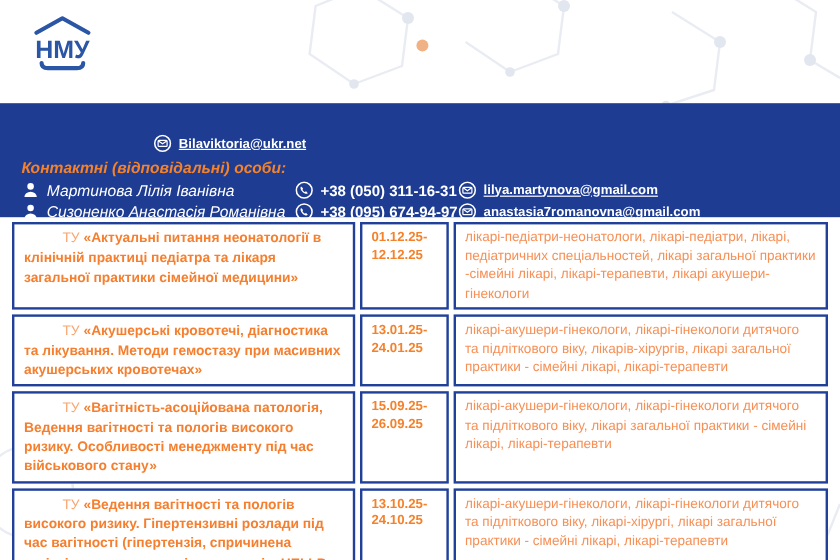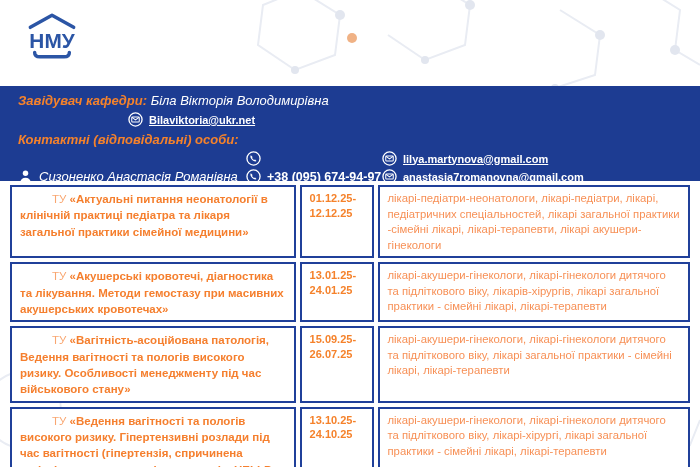--- a/index.html
+++ b/index.html
@@ -91,44 +91,48 @@
       <svg class="logo-badge" viewBox="0 0 60 54" xmlns="http://www.w3.org/2000/svg">
         <path d="M5 17 L30 3 L55 17" fill="none" stroke="#2b55a5" stroke-width="4" stroke-linecap="round" stroke-linejoin="round"></path>
         <path d="M10 46 Q10 51 16 51 H44 Q50 51 50 46" fill="none" stroke="#2b55a5" stroke-width="4" stroke-linecap="round"></path>
         <text x="30" y="41" text-anchor="middle" font-family="Liberation Sans, sans-serif" font-size="24" font-weight="bold" fill="#2b55a5">НМУ</text>
       </svg>
     </div>
   </div>
 
   <div class="band">
 
-    <div class="line b-line1">
-      <span class="lbl">Завідувач кафедри:</span>
-      <span class="name-it">Біла Вікторія Володимирівна</span>
-    </div>
 
     <div class="line b-line2">
       <svg class="cicon" viewBox="0 0 16 16">
           <circle cx="8" cy="8" r="7" fill="none" stroke="#fff" stroke-width="1.4"></circle>
           <rect x="4" y="5.4" width="8" height="5.2" rx="0.8" fill="none" stroke="#fff" stroke-width="1.1"></rect>
           <path d="M4.3 5.8 L8 8.4 L11.7 5.8" fill="none" stroke="#fff" stroke-width="1.1"></path>
         </svg>
       <a class="linky" href="#">Bilaviktoria@ukr.net</a>
     </div>
 
     <div class="line b-line3">
       <span class="lbl">Контактні (відповідальні) особи:</span>
     </div>
 
     <div class="b-row b-row4">
+      <div class="b-name">
+        <svg class="cicon" viewBox="0 0 16 16">
+            <circle cx="8" cy="4.6" r="2.9" fill="#fff"></circle>
+            <path d="M2.5 14 a5.5 4.6 0 0 1 11 0 Z" fill="#fff"></path>
+          </svg>
+        <span class="name-it">Мартинова Лілія Іванівна</span>
+      </div>
       <div class="b-phone">
         <svg class="cicon" viewBox="0 0 16 16">
             <circle cx="8" cy="8" r="7" fill="none" stroke="#fff" stroke-width="1.4"></circle>
             <path d="M5.2 4.6 c-.8.8-.8 2.6 1.2 4.8 c2.1 2.1 4 2.1 4.8 1.3 l-1.5-1.7 l-1.2.5 c-.8-.3-1.7-1.2-2-2 l.5-1.2 Z" fill="#fff"></path>
           </svg>
+        <span>+38 (050) 311-16-31</span>
       </div>
       <div class="b-mail">
         <svg class="cicon" viewBox="0 0 16 16">
             <circle cx="8" cy="8" r="7" fill="none" stroke="#fff" stroke-width="1.4"></circle>
             <rect x="4" y="5.4" width="8" height="5.2" rx="0.8" fill="none" stroke="#fff" stroke-width="1.1"></rect>
             <path d="M4.3 5.8 L8 8.4 L11.7 5.8" fill="none" stroke="#fff" stroke-width="1.1"></path>
           </svg>
         <a class="linky" href="#">lilya.martynova@gmail.com</a>
       </div>
     </div>
@@ -172,21 +176,21 @@
           <td class="c-dates">01.12.25-12.12.25</td>
           <td class="c-aud">лікарі-педіатри-неонатологи, лікарі-педіатри, лікарі, педіатричних спеціальностей, лікарі загальної практики -сімейні лікарі, лікарі-терапевти, лікарі акушери-гінекологи</td>
         </tr>
         <tr class="r2">
           <td class="c-title"><span class="tu">ТУ</span> <span>«Акушерські кровотечі, діагностика та лікування. Методи гемостазу при масивних акушерських кровотечах»</span></td>
           <td class="c-dates">13.01.25-24.01.25</td>
           <td class="c-aud">лікарі-акушери-гінекологи, лікарі-гінекологи дитячого та підліткового віку, лікарів-хірургів, лікарі загальної практики - сімейні лікарі, лікарі-терапевти</td>
         </tr>
         <tr class="r3">
           <td class="c-title"><span class="tu">ТУ</span> <span>«Вагітність-асоційована патологія, Ведення вагітності та пологів високого ризику. Особливості менеджменту під час військового стану»</span></td>
-          <td class="c-dates">15.09.25-26.07.25</td>
+          <td class="c-dates">15.09.25-26.09.25</td>
           <td class="c-aud">лікарі-акушери-гінекологи, лікарі-гінекологи дитячого та підліткового віку, лікарі загальної практики - сімейні лікарі, лікарі-терапевти</td>
         </tr>
         <tr class="r4">
           <td class="c-title"><span class="tu">ТУ</span> <span>«Ведення вагітності та пологів високого ризику. Гіпертензивні розлади під час вагітності (гіпертензія, спричинена вагітністю, прееклампсія, еклампсія, HELLP синдром)»</span></td>
           <td class="c-dates">13.10.25-24.10.25</td>
           <td class="c-aud">лікарі-акушери-гінекологи, лікарі-гінекологи дитячого та підліткового віку, лікарі-хірургі, лікарі загальної практики - сімейні лікарі, лікарі-терапевти</td>
         </tr>
 
       </tbody>
     </table>

